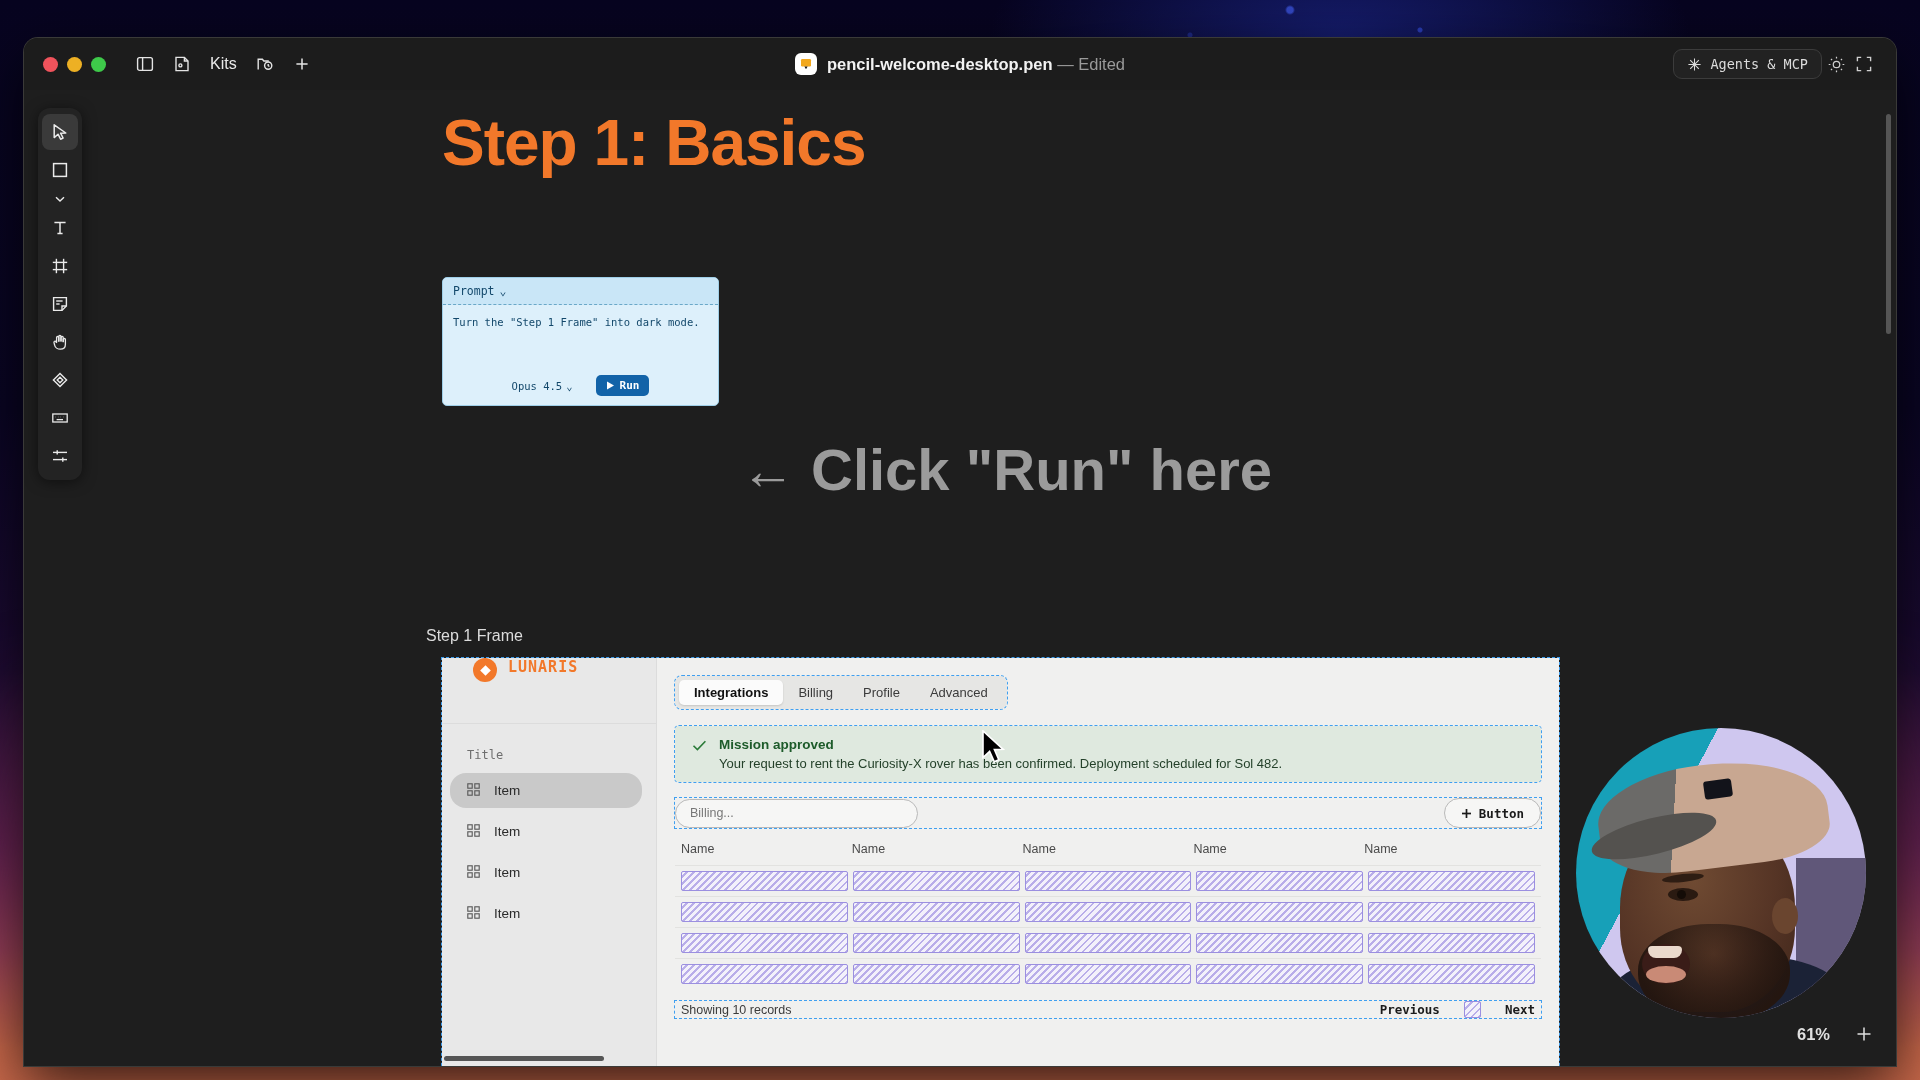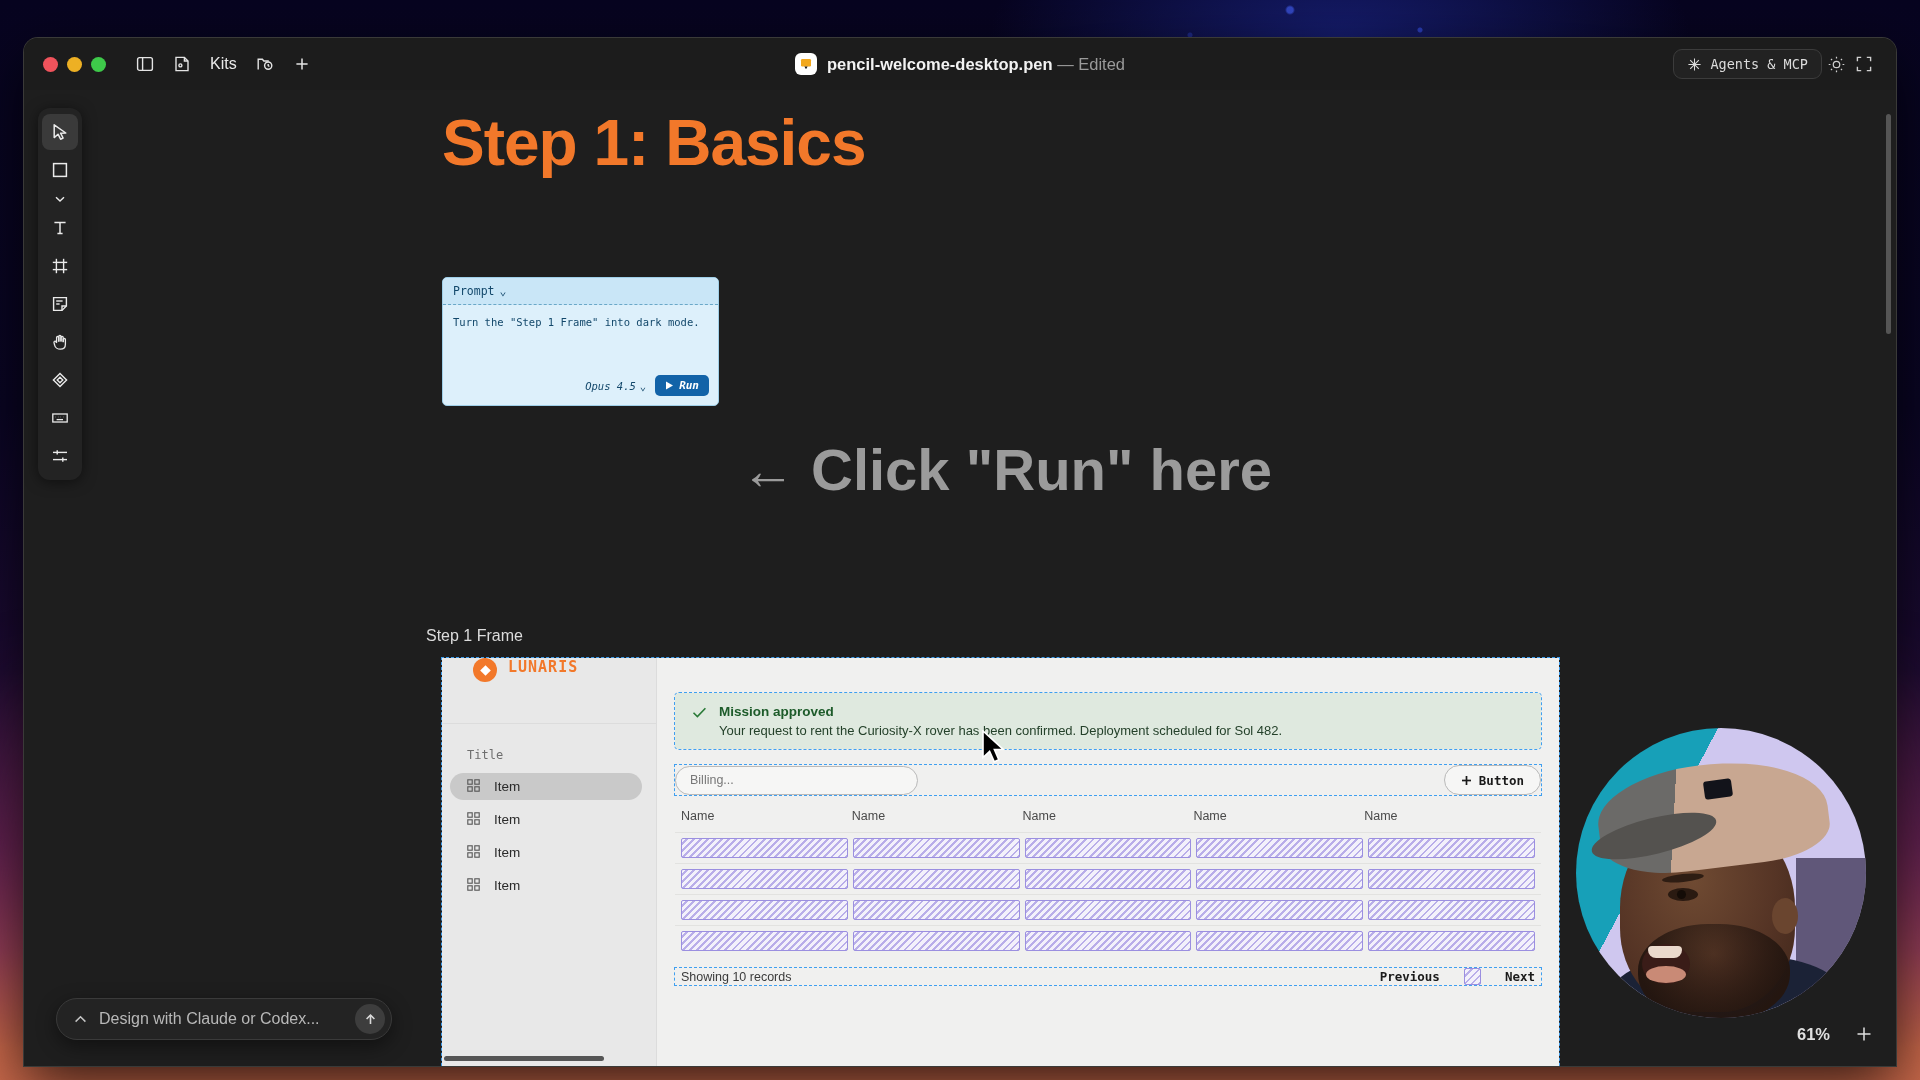--- a/index.html
+++ b/index.html
@@ -105,23 +105,22 @@
   #prompt-head{
     height:27px; display:flex; align-items:center; gap:5px; padding:0 10px;
     background:#c9e6f7; border-bottom:1.5px dashed #6aa8c8;
     font-family:"DejaVu Sans Mono", monospace; font-size:11.5px; color:#13486b;
   }
   #prompt-body{
     flex:1; padding:10px 10px 0 10px;
     font-family:"DejaVu Sans Mono", monospace; font-size:10.5px; color:#13486b; line-height:1.5;
   }
   #prompt-foot{
-    display:flex; align-items:center; justify-content:flex-end; gap:9px;
+    display:flex; align-items:center; justify-content:center; gap:23px;
     padding:0 9px 9px 9px;
-    font-style:italic;
   }
   #model-sel{
     font-family:"DejaVu Sans Mono", monospace; font-size:10.5px; color:#13486b;
     display:flex; align-items:center; gap:4px;
   }
   #run-btn{
     display:flex; align-items:center; gap:5px; background:#1263a8; color:#fff;
     font-family:"DejaVu Sans Mono", monospace; font-size:11px; font-weight:700;
     padding:4px 10px; border-radius:5px;
   }
@@ -154,21 +153,21 @@
   #brand-name{
     font-family:"DejaVu Sans Mono", monospace; font-weight:700; font-size:15px;
     color:#f2782a; letter-spacing:1px;
   }
   #nav{ padding:24px 14px 0 8px; }
   #nav-title{
     font-family:"DejaVu Sans Mono", monospace; font-size:12px; color:#6e6e6e;
     padding-left:17px; margin-bottom:11px;
   }
   .nav-item{
-    display:flex; align-items:center; gap:14px; height:27px; padding:0 17px;
+    display:flex; align-items:center; gap:14px; height:35px; padding:0 17px;
     border-radius:16px; font-size:13.5px; color:#2a2a2a; margin-bottom:6px;
   }
   .nav-item.active{ background:#c9c9c9; }
   #frame-main{
     flex:1; background:#f0f0ef; position:relative; padding:18px 18px;
   }
   .sel-box{ outline:1.2px dashed #3f9ff0; outline-offset:0; }
   #tabs{
     display:inline-flex; align-items:center; gap:0; background:#e6e6e4;
     border-radius:7px; padding:4px;
@@ -489,20 +488,26 @@
                   <rect x="7.8" y="7.8" width="4.4" height="4.4"></rect>
               </svg>
             </span>
             <span>Item</span>
           </div>
         </div>
       </div>
 
       <div id="frame-main">
 
+        <div id="tabs" class="sel-box">
+          <div class="tab active">Integrations</div>
+          <div class="tab">Billing</div>
+          <div class="tab">Profile</div>
+          <div class="tab">Advanced</div>
+        </div>
 
         <div id="alert" class="sel-box">
           <svg width="17" height="17" viewBox="0 0 17 17" fill="none" stroke="#2a7a38" stroke-width="1.6">
             <path d="M2.5 8.8L6.4 12.6L14.4 4.2"></path>
           </svg>
           <div>
             <div id="alert-title">Mission approved</div>
             <div id="alert-text">Your request to rent the Curiosity-X rover has been confirmed. Deployment scheduled for Sol 482.</div>
           </div>
         </div>
@@ -568,32 +573,20 @@
       </div>
     </div>
 
     <svg id="cursor" viewBox="0 0 26 34">
       <path d="M2 1L2 27.5L8.6 21.4L13.3 31.8L17.8 29.6L13.4 19.6L22.2 19.3z" fill="#000" stroke="#fff" stroke-width="1.6"></path>
     </svg>
 
     <div id="vscroll"></div>
     <div id="hscroll"></div>
 
-    <div id="bottom-input">
-      <svg width="15" height="15" viewBox="0 0 15 15" fill="none" stroke="#c3c3c3" stroke-width="1.5">
-        <path d="M2.6 9.6L7.5 4.8L12.4 9.6"></path>
-      </svg>
-      <div class="ph">Design with Claude or Codex...</div>
-      <div id="send-circle">
-        <svg width="15" height="15" viewBox="0 0 15 15" fill="none" stroke="currentColor" stroke-width="1.6">
-          <line x1="7.5" y1="12" x2="7.5" y2="3.2"></line>
-            <path d="M3.6 7L7.5 3.1L11.4 7"></path>
-        </svg>
-      </div>
-    </div>
 
     <div id="webcam">
       <div class="wc" id="wc-wall"></div>
       <div class="wc" id="wc-hoodie"></div>
       <div class="wc" id="wc-face"></div>
       <div class="wc" id="wc-ear"></div>
       <div class="wc" id="wc-beard"></div>
       <div class="wc" id="wc-mouth"></div>
       <div class="wc" id="wc-teeth"></div>
       <div class="wc" id="wc-lip"></div>

